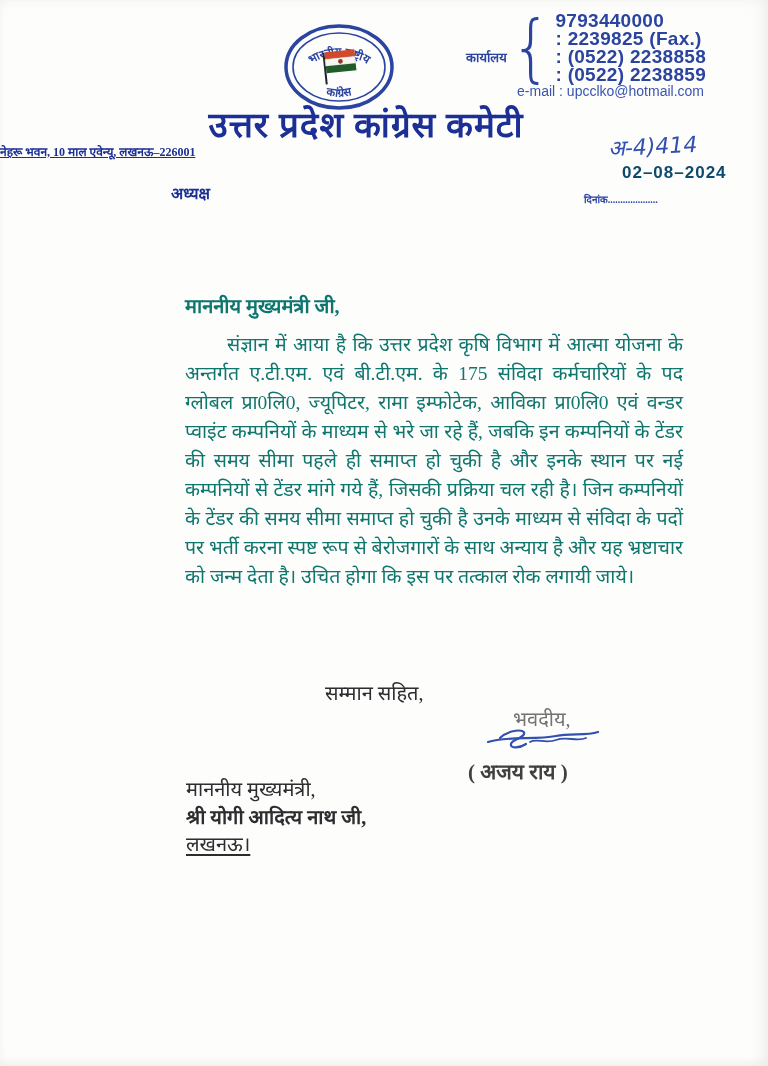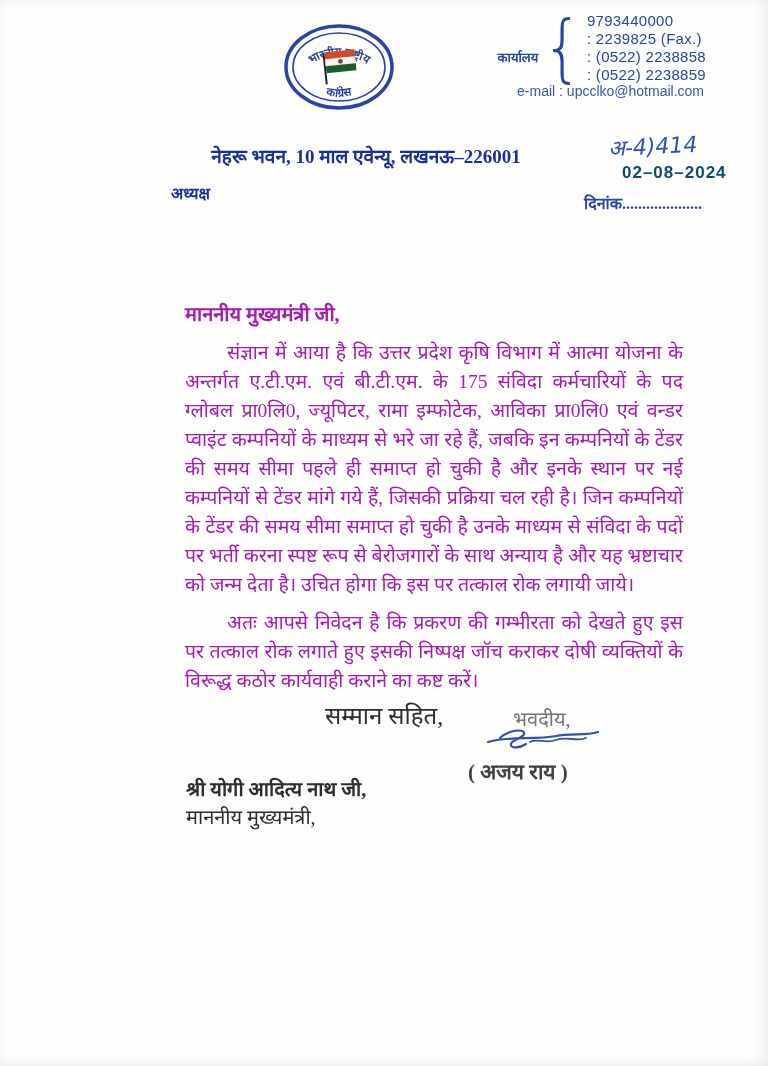--- a/index.html
+++ b/index.html
@@ -30,21 +30,21 @@
   }
   .office-label { font-size: 13px; font-weight: bold; margin-top: 18px; }
   .brace {
     font-size: 64px;
     font-weight: 200;
     line-height: 64px;
     transform: scaleY(1.15);
     color: #2a44a0;
     font-family: "DejaVu Sans", sans-serif;
   }
-  .phone-lines { font-size: 15px; line-height: 18px; letter-spacing: .3px; }
+  .phone-lines { font-size: 19px; line-height: 18px; letter-spacing: .3px; font-weight: bold; }
   .email-line {
     position: absolute;
     top: 83px;
     right: 64px;
     font-size: 14px;
     color: #3a55b0;
     font-family: "Liberation Sans", "DejaVu Sans", sans-serif;
   }
 
   .logo {
@@ -64,24 +64,25 @@
     font-size: 35px;
     font-weight: bold;
     color: #1c2f95;
     letter-spacing: 1px;
   }
   .org-address {
     position: absolute;
     top: 143px;
     left: 0;
     width: 732px;
-    text-align: center;
-    font-size: 19px;
+    text-align: left;
+    font-size: 12px;
     font-weight: bold;
     color: #1c2f95;
+    text-decoration: underline;
   }
 
   .president-block {
     position: absolute;
     left: 30px;
     top: 180px;
     color: #1c2f95;
   }
   .president-line { font-size: 28px; font-weight: bold; line-height: 30px; }
   .president-suffix { font-size: 13px; font-weight: bold; }
@@ -104,47 +105,47 @@
     font-size: 17px;
     font-weight: bold;
     color: #0c4a6e;
     letter-spacing: 1px;
     font-family: "Liberation Sans", "DejaVu Sans", sans-serif;
   }
   .date-label {
     position: absolute;
     left: 545px;
     top: 192px;
-    font-size: 16px;
+    font-size: 10px;
     font-weight: bold;
     color: #2a44a0;
     padding-left: 39px;
   }
 
   
   .body-block {
     position: absolute;
     left: 185px;
-    top: 300px;
+    top: 292px;
     width: 498px;
     font-size: 19.5px;
     line-height: 29px;
-    color: #a21caf;
+    color: #0f766e;
   }
   .salutation { font-weight: bold; font-size: 20px; margin-bottom: 9px; }
   .para {
     text-align: justify;
     text-indent: 42px;
     margin: 0 0 9px 0;
   }
   .regards {
     position: absolute;
     left: 325px;
-    top: 698px;
-    font-size: 24px;
+    top: 679px;
+    font-size: 20px;
     color: #2d2d30;
   }
   .closing {
     position: absolute;
     left: 513px;
     top: 705px;
     font-size: 20px;
     color: #737373;
   }
   .signature {
@@ -203,45 +204,46 @@
       <rect x="43" y="35" width="30" height="7" fill="#f6f4ef" stroke="#bbb" stroke-width="0.4"></rect>
       <rect x="43" y="42" width="30" height="7" fill="#1f5c2a"></rect>
       <circle cx="58" cy="38.5" r="2.4" fill="#8a3b22"></circle>
     </g>
     <path id="arcBot" d="M 26,62 A 38 30 0 0 0 86,62" fill="none"></path>
     <text font-size="11.5" font-weight="bold" fill="#2a44a0" font-family="Liberation Sans, DejaVu Sans, sans-serif">
       <textPath href="#arcBot" startOffset="50%" text-anchor="middle">कांग्रेस</textPath>
     </text>
   </svg>
 
+  <div class="org-title">उत्तर प्रदेश कांग्रेस कमेटी</div>
   <div class="org-address">नेहरू भवन, 10 माल एवेन्यू, लखनऊ–226001</div>
 
   <div class="president-block">
     <div class="president-desg">अध्यक्ष</div>
   </div>
 
   <div class="ref-number">अ-4)414</div>
   <div class="date-stamp">02–08–2024</div>
   <div class="date-label">दिनांक....................</div>
 
   <div class="body-block">
     <div class="salutation">माननीय मुख्यमंत्री जी,</div>
     <p class="para">संज्ञान में आया है कि उत्तर प्रदेश कृषि विभाग में आत्मा योजना के अन्तर्गत ए.टी.एम. एवं बी.टी.एम. के 175 संविदा कर्मचारियों के पद ग्लोबल प्रा0लि0, ज्यूपिटर, रामा इम्फोटेक, आविका प्रा0लि0 एवं वन्डर प्वाइंट कम्पनियों के माध्यम से भरे जा रहे हैं, जबकि इन कम्पनियों के टेंडर की समय सीमा पहले ही समाप्त हो चुकी है और इनके स्थान पर नई कम्पनियों से टेंडर मांगे गये हैं, जिसकी प्रक्रिया चल रही है। जिन कम्पनियों के टेंडर की समय सीमा समाप्त हो चुकी है उनके माध्यम से संविदा के पदों पर भर्ती करना स्पष्ट रूप से बेरोजगारों के साथ अन्याय है और यह भ्रष्टाचार को जन्म देता है। उचित होगा कि इस पर तत्काल रोक लगायी जाये।</p>
-    <p class="para">अतः आपसे निवेदन है कि प्रकरण की गम्भीरता को देखते हुए इस पर तत्काल रोक लगाते हुए इसकी निष्पक्ष जॉच कराकर दोषी व्यक्तियों के विरूद्ध कठोर कार्यवाही कराने का कष्ट करें।</p>
   </div>
 
   <div class="regards">सम्मान सहित,</div>
   <div class="closing">भवदीय,</div>
 
   <svg class="signature" viewBox="0 0 118 36">
     <path d="M14 14 C22 6, 40 4, 38 10 C36 15, 26 15, 25 20 C24 25, 34 24, 40 20" fill="none" stroke="#3350b0" stroke-width="2.2" stroke-linecap="round"></path>
     <path d="M2 18 C20 12, 50 16, 70 12 C85 9, 100 12, 112 8" fill="none" stroke="#3350b0" stroke-width="2.2" stroke-linecap="round"></path>
     <path d="M44 18 C50 14, 60 20, 70 16 C80 12, 92 18, 100 14" fill="none" stroke="#3350b0" stroke-width="1.8" stroke-linecap="round"></path>
   </svg>
 
   <div class="signatory">( अजय राय )</div>
 
   <div class="recipient-block">
+    <div class="recipient-line">माननीय मुख्यमंत्री,</div>
     <div class="recipient-line first">श्री योगी आदित्य नाथ जी,</div>
-    <div class="recipient-line">माननीय मुख्यमंत्री,</div>
+    <div class="recipient-line underlined">लखनऊ।</div>
   </div>
 
 </div>
 
 </body></html>

